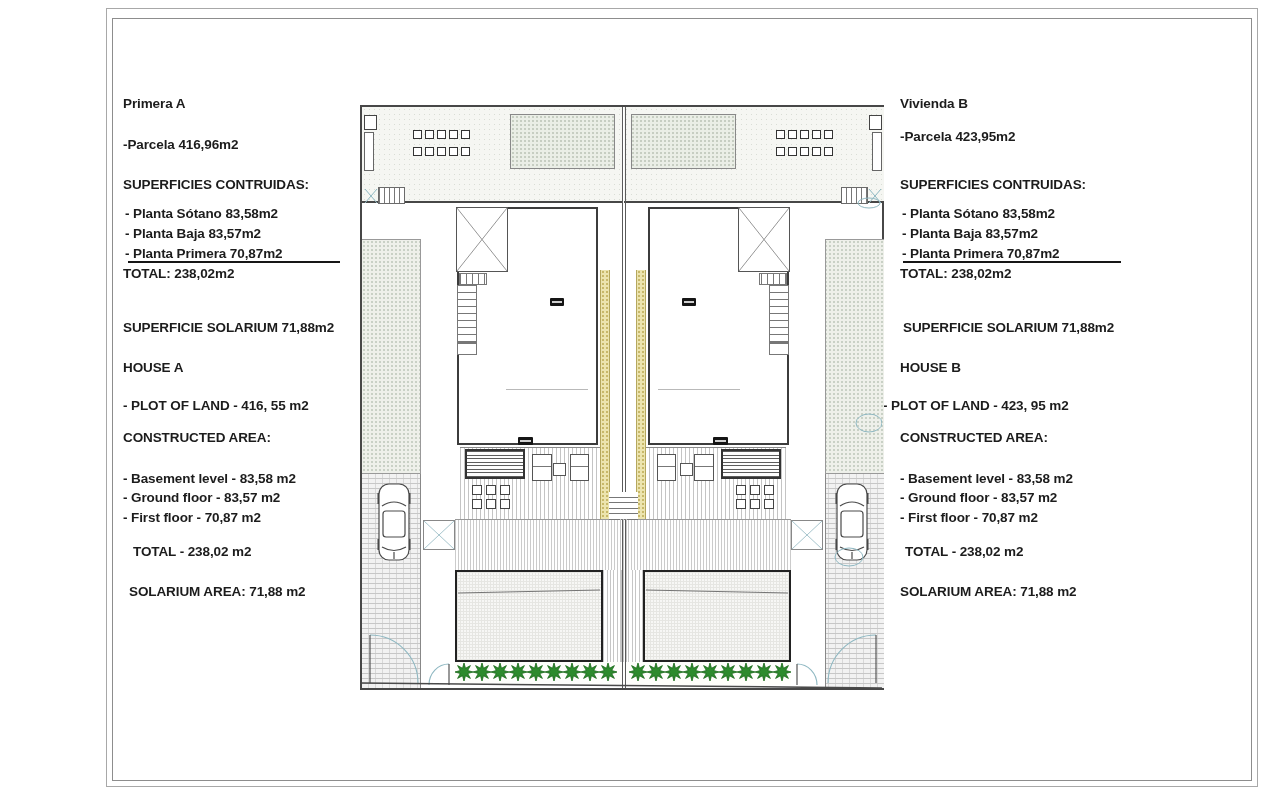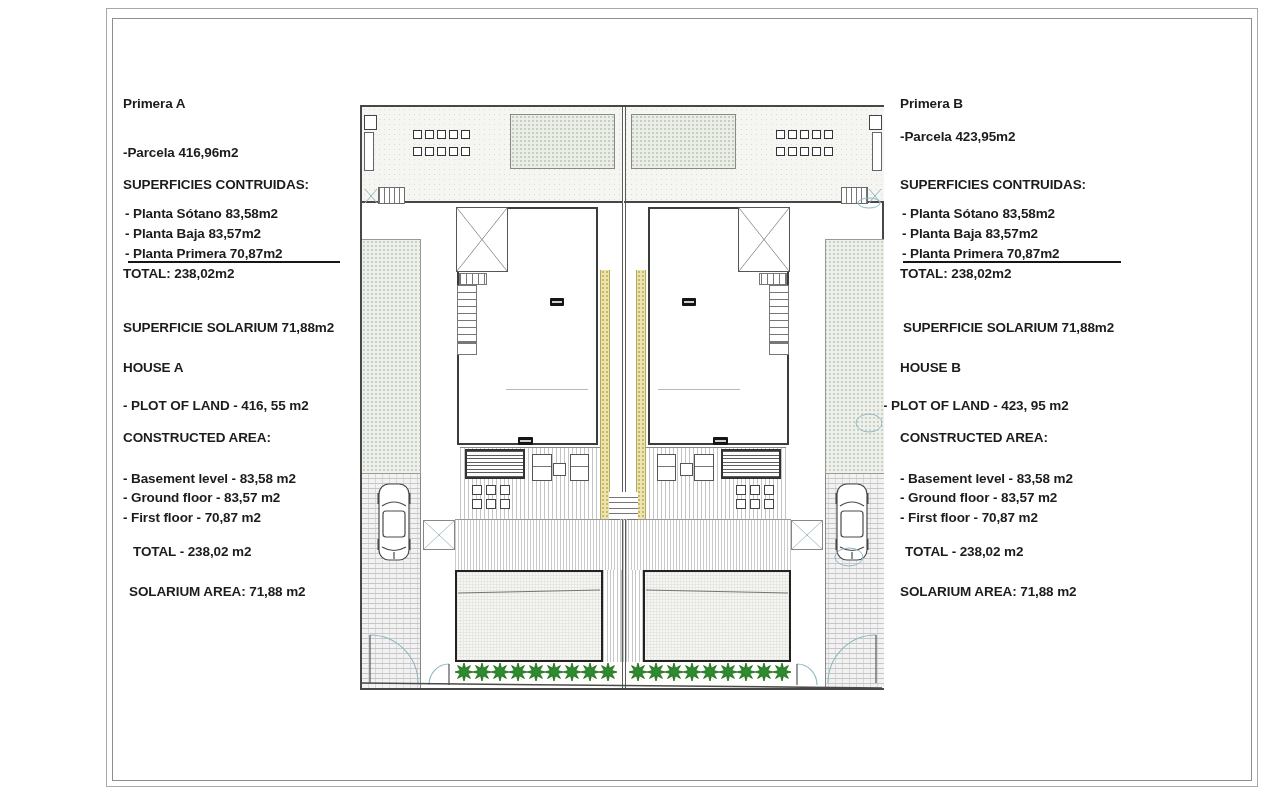--- a/index.html
+++ b/index.html
@@ -103,40 +103,40 @@
 </style>
 </head>
 <body>
 
 <div id="stage">
   <div id="frame-outer" class="frame"></div>
   <div id="frame-inner" class="frame"></div>
 
   <div>
     <div class="tl" style="left:123px;top:96px">Primera A</div>
-    <div class="tl" style="left:123px;top:145px">-Parcela 416,96m2</div>
+    <div class="tl" style="left:123px;top:137px">-Parcela 416,96m2</div>
     <div class="tl" style="left:123px;top:177px">SUPERFICIES CONTRUIDAS:</div>
     <div class="tl" style="left:125px;top:206px">- Planta Sótano 83,58m2</div>
     <div class="tl" style="left:125px;top:226px">- Planta Baja 83,57m2</div>
     <div class="tl" style="left:125px;top:246px">- Planta Primera 70,87m2</div>
     <div class="rule" style="left:128px;top:261px;width:212px"></div>
     <div class="tl" style="left:123px;top:266px">TOTAL: 238,02m2</div>
     <div class="tl" style="left:123px;top:320px">SUPERFICIE SOLARIUM 71,88m2</div>
     <div class="tl" style="left:123px;top:360px">HOUSE A</div>
     <div class="tl" style="left:123px;top:398px">- PLOT OF LAND - 416, 55 m2</div>
     <div class="tl" style="left:123px;top:430px">CONSTRUCTED AREA:</div>
     <div class="tl" style="left:123px;top:471px">- Basement level - 83,58 m2</div>
     <div class="tl" style="left:123px;top:490px">- Ground floor - 83,57 m2</div>
     <div class="tl" style="left:123px;top:510px">- First floor - 70,87 m2</div>
     <div class="tl" style="left:133px;top:544px">TOTAL - 238,02 m2</div>
     <div class="tl" style="left:129px;top:584px">SOLARIUM AREA: 71,88 m2</div>
   </div>
 
   <div>
-    <div class="tl" style="left:900px;top:96px">Primera B</div>
+    <div class="tl" style="left:900px;top:96px">Vivienda B</div>
     <div class="tl" style="left:900px;top:129px">-Parcela 423,95m2</div>
     <div class="tl" style="left:900px;top:177px">SUPERFICIES CONTRUIDAS:</div>
     <div class="tl" style="left:902px;top:206px">- Planta Sótano 83,58m2</div>
     <div class="tl" style="left:902px;top:226px">- Planta Baja 83,57m2</div>
     <div class="tl" style="left:902px;top:246px">- Planta Primera 70,87m2</div>
     <div class="rule" style="left:903px;top:261px;width:218px"></div>
     <div class="tl" style="left:900px;top:266px">TOTAL: 238,02m2</div>
     <div class="tl" style="left:903px;top:320px">SUPERFICIE SOLARIUM 71,88m2</div>
     <div class="tl" style="left:900px;top:360px">HOUSE B</div>
     <div class="tl" style="left:883px;top:398px">- PLOT OF LAND - 423, 95 m2</div>

